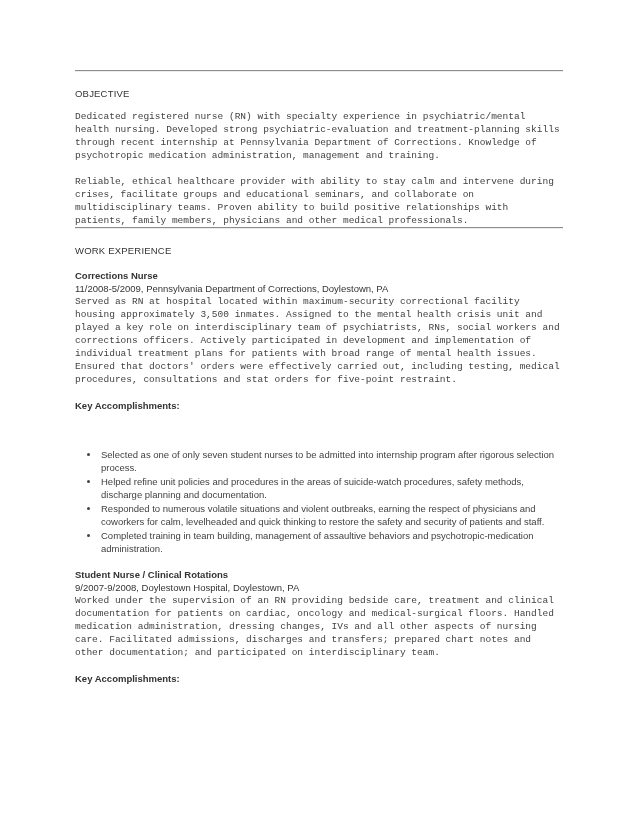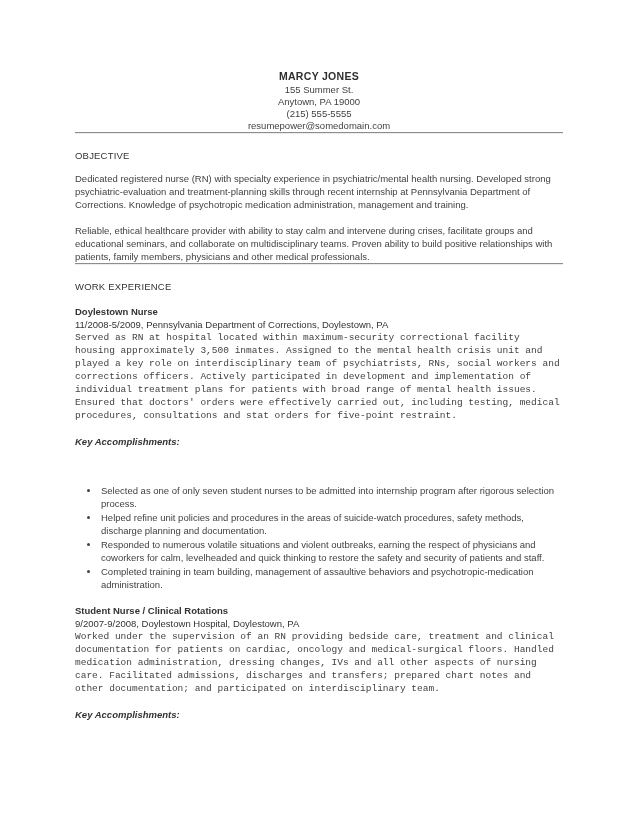--- a/index.html
+++ b/index.html
@@ -50,20 +50,21 @@
   h2.section-heading {
     font-size: 9.5px;
     line-height: 13px;
     font-weight: normal;
     color: #333333;
     letter-spacing: 0.2px;
     margin: 15px 0 0 0;
   }
   p.para {
     margin: 10px 0 0 0;
+    font-family: Liberation Mono, monospace;
   }
   p.para + p.para {
     margin-top: 13px;
   }
   
   .job-title {
     font-weight: bold;
     color: #333333;
     margin-top: 12px;
   }
@@ -75,60 +76,52 @@
     color: #333333;
   }
   p.job-desc {
     margin: 0;
     font-family: Liberation Mono, monospace;
   }
   .key-label {
     font-weight: bold;
     color: #333333;
     margin-top: 13px;
-    font-style: italic;
   }
   ul.accomplishments {
     margin: 36px 0 13px 0;
     padding-left: 25px;
     list-style: disc outside;
   }
   ul.accomplishments li {
     margin: 0 0 1px 0;
     padding-left: 1px;
   }
 </style>
 </head>
 <body>
 
 <div class="page">
 
-  <header class="contact">
-    <div class="name">MARCY JONES</div>
-    <div>155 Summer St.</div>
-    <div>Anytown, PA 19000</div>
-    <div>(215) 555-5555</div>
-    <div>resumepower@somedomain.com</div>
-  </header>
 
   <hr class="rule rule-1">
 
   <section>
     <h2 class="section-heading">OBJECTIVE</h2>
     <p class="para">Dedicated registered nurse (RN) with specialty experience in psychiatric/mental health nursing. Developed strong psychiatric-evaluation and treatment-planning skills through recent internship at Pennsylvania Department of Corrections. Knowledge of psychotropic medication administration, management and training.</p>
     <p class="para">Reliable, ethical healthcare provider with ability to stay calm and intervene during crises, facilitate groups and educational seminars, and collaborate on multidisciplinary teams. Proven ability to build positive relationships with patients, family members, physicians and other medical professionals.</p>
   </section>
 
   <hr class="rule rule-2">
 
   <section>
     <h2 class="section-heading">WORK EXPERIENCE</h2>
 
     <div>
-      <div class="job-title">Doylestown Nurse</div>
+      <div class="job-title">Corrections Nurse</div>
       <div class="job-meta">11/2008-5/2009, Pennsylvania Department of Corrections, Doylestown, PA</div>
       <p class="job-desc">Served as RN at hospital located within maximum-security correctional facility housing approximately 3,500 inmates. Assigned to the mental health crisis unit and played a key role on interdisciplinary team of psychiatrists, RNs, social workers and corrections officers. Actively participated in development and implementation of individual treatment plans for patients with broad range of mental health issues. Ensured that doctors' orders were effectively carried out, including testing, medical procedures, consultations and stat orders for five-point restraint.</p>
       <div class="key-label">Key Accomplishments:</div>
       <ul class="accomplishments">
         <li>Selected as one of only seven student nurses to be admitted into internship program after rigorous selection process.</li>
         <li>Helped refine unit policies and procedures in the areas of suicide-watch procedures, safety methods, discharge planning and documentation.</li>
         <li>Responded to numerous volatile situations and violent outbreaks, earning the respect of physicians and coworkers for calm, levelheaded and quick thinking to restore the safety and security of patients and staff.</li>
         <li>Completed training in team building, management of assaultive behaviors and psychotropic-medication administration.</li>
       </ul>
     </div>

